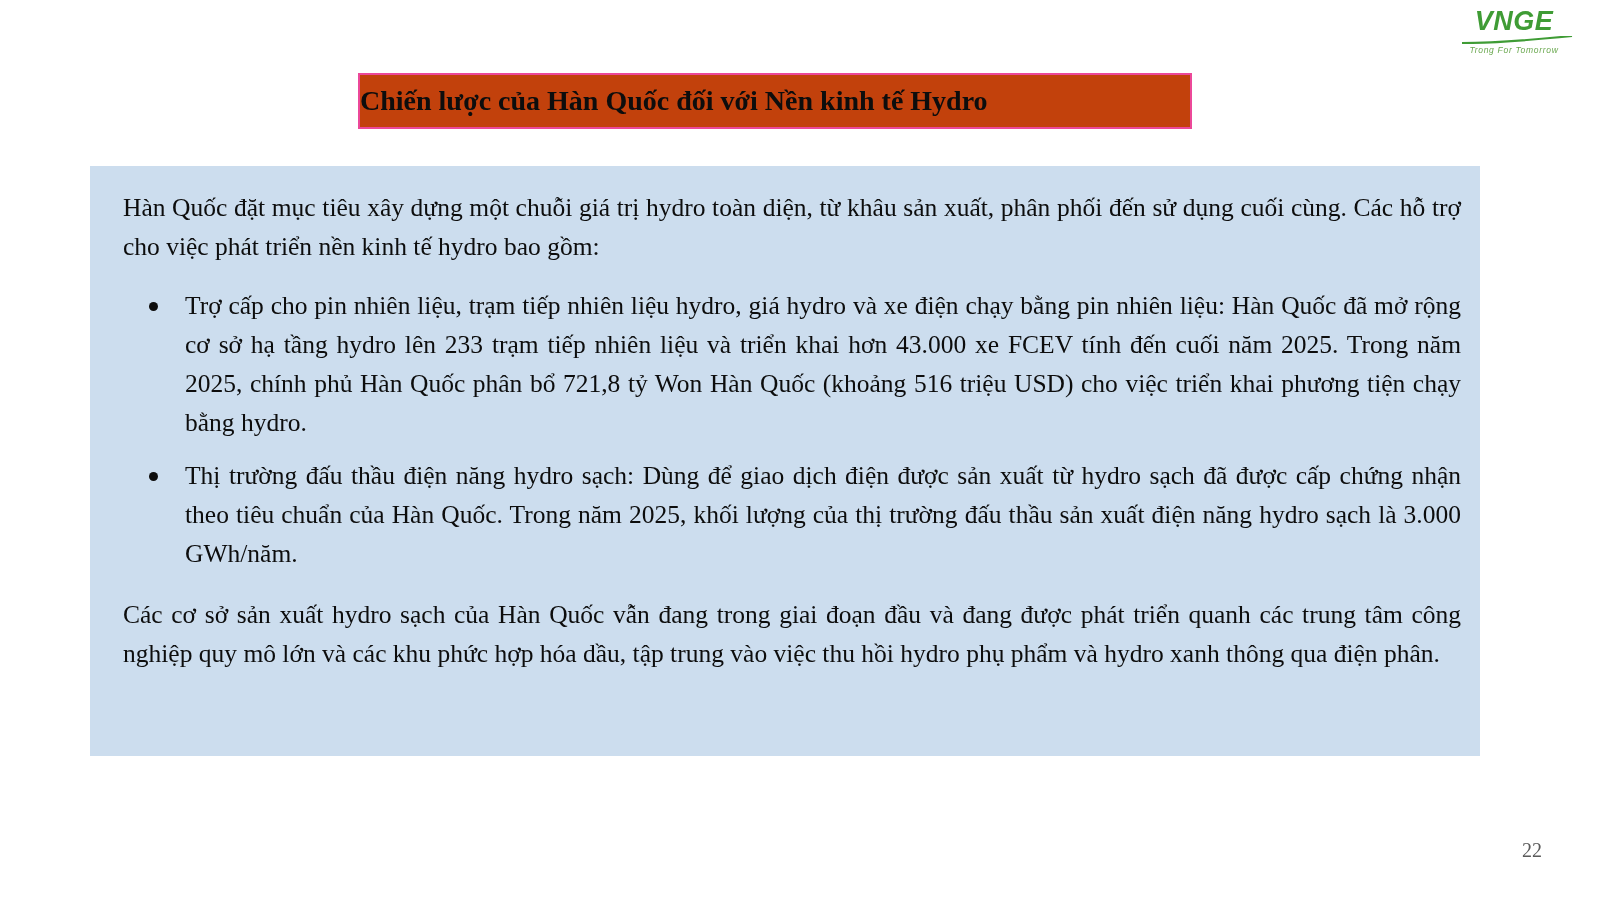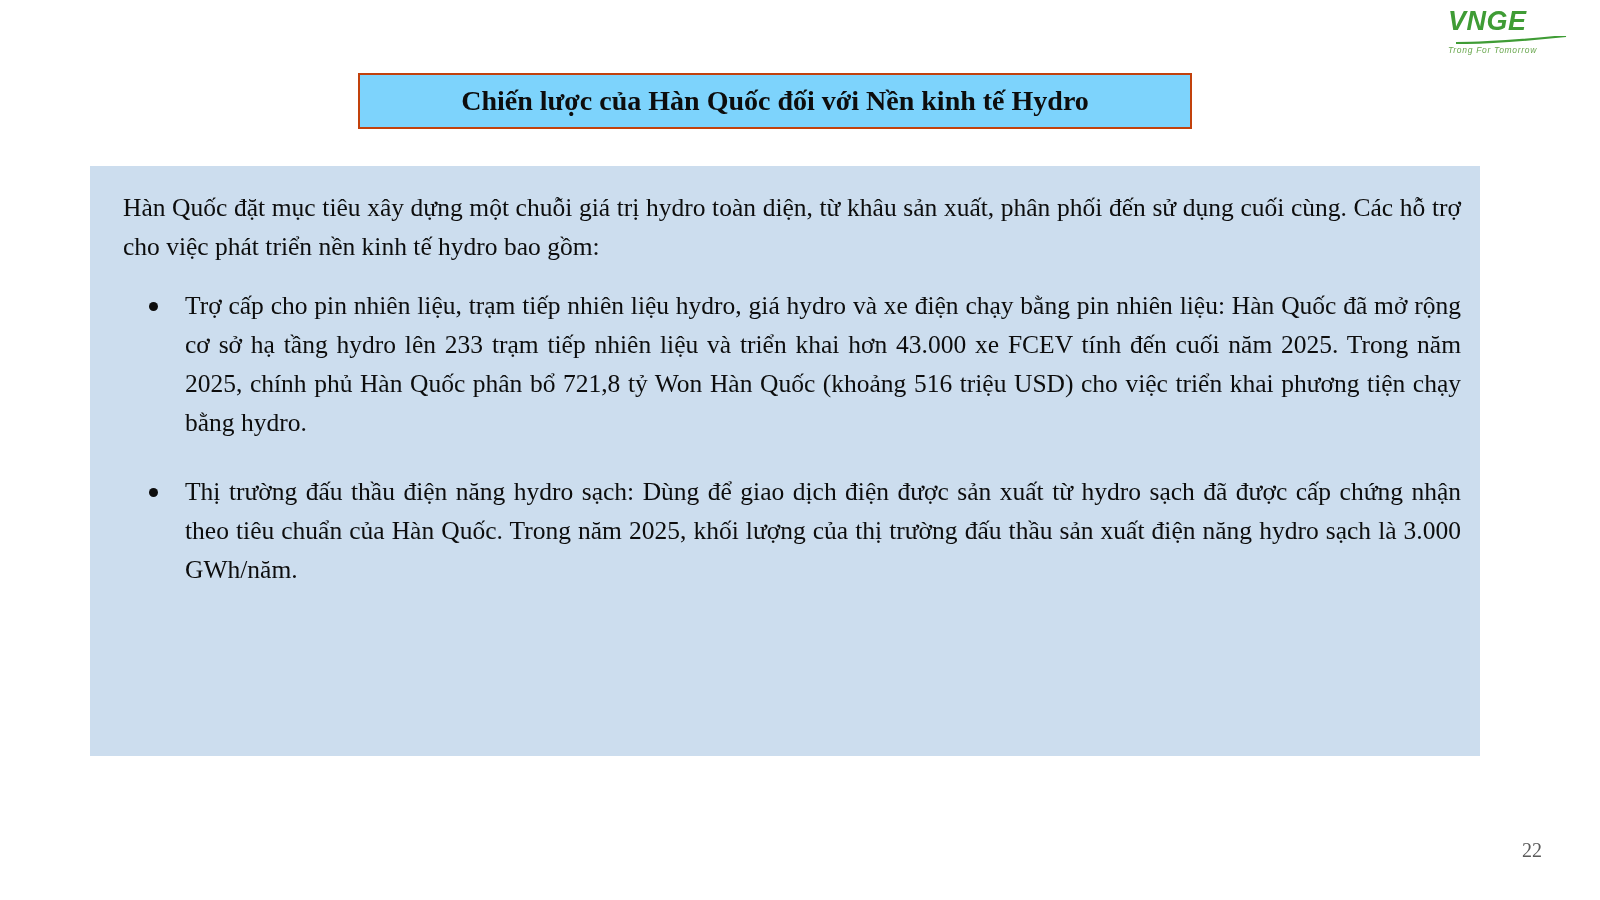--- a/index.html
+++ b/index.html
@@ -12,23 +12,23 @@
     height: 900px;
     position: relative;
     font-family: "Liberation Serif", serif;
     overflow: hidden;
   }
 
   
   .logo {
     position: absolute;
     top: 8px;
-    right: 32px;
+    right: 26px;
     width: 120px;
-    text-align: left;
+    text-align: center;
     line-height: 1;
   }
   .logo-word {
     font-family: "Liberation Sans", sans-serif;
     font-weight: bold;
     font-style: italic;
     font-size: 27px;
     color: #3f9c35;
     letter-spacing: 0.5px;
   }
@@ -46,25 +46,24 @@
     letter-spacing: 0.7px;
   }
 
   
   .title-box {
     position: absolute;
     top: 73px;
     left: 358px;
     width: 830px;
     height: 52px;
-    border: 2px solid #c2410c;
-    background: #7dd3fc;
+    border: 2px solid #ec4899;
+    background: #c2410c;
     display: flex;
     align-items: center;
-    justify-content: center;
   }
   .title-text {
     font-family: "Liberation Serif", serif;
     font-weight: bold;
     font-size: 28px;
     color: #0d0d0d;
     white-space: nowrap;
   }
 
   
@@ -94,21 +93,21 @@
     margin-top: 22px;
   }
   ul.bullets {
     list-style: none;
     margin: 0;
     padding: 0;
   }
   ul.bullets > li {
     position: relative;
     padding-left: 62px;
-    margin-bottom: 30px;
+    margin-bottom: 14px;
     font-size: 25.5px;
     line-height: 39px;
     color: #0d0d0d;
     text-align: justify;
     text-justify: inter-word;
   }
   ul.bullets > li:last-child {
     margin-bottom: 6px;
   }
   ul.bullets > li .dot {
@@ -156,17 +155,18 @@
       <li>
         <span class="dot"></span>
         <span>Trợ cấp cho pin nhiên liệu, trạm tiếp nhiên liệu hydro, giá hydro và xe điện chạy bằng pin nhiên liệu: Hàn Quốc đã mở rộng cơ sở hạ tầng hydro lên 233 trạm tiếp nhiên liệu và triển khai hơn 43.000 xe FCEV tính đến cuối năm 2025. Trong năm 2025, chính phủ Hàn Quốc phân bổ 721,8 tỷ Won Hàn Quốc (khoảng 516 triệu USD) cho việc triển khai phương tiện chạy bằng hydro.</span>
       </li>
       <li>
         <span class="dot"></span>
         <span>Thị trường đấu thầu điện năng hydro sạch: Dùng để giao dịch điện được sản xuất từ hydro sạch đã được cấp chứng nhận theo tiêu chuẩn của Hàn Quốc. Trong năm 2025, khối lượng của thị trường đấu thầu sản xuất điện năng hydro sạch là 3.000 GWh/năm.</span>
       </li>
     </ul>
 
+    <p class="para tail">Các cơ sở sản xuất hydro sạch của Hàn Quốc vẫn đang trong giai đoạn đầu và đang được phát triển quanh các trung tâm công nghiệp quy mô lớn và các khu phức hợp hóa dầu, tập trung vào việc thu hồi hydro phụ phẩm và hydro xanh thông qua điện phân.</p>
 
   </div>
 </div>
 
 <div class="page-number">22</div>
 
 </body></html>

